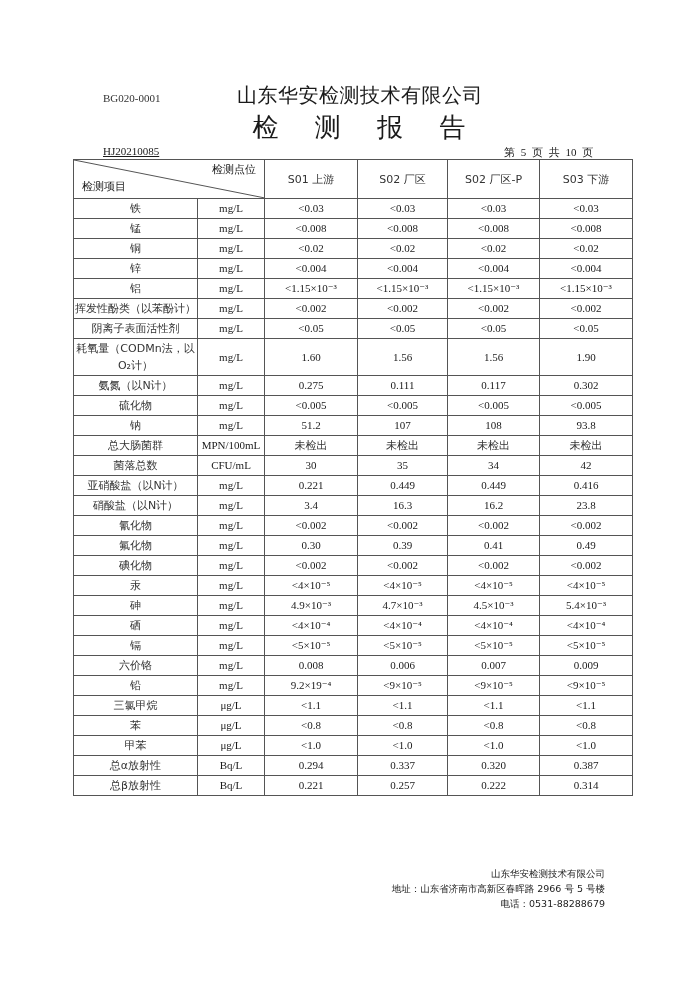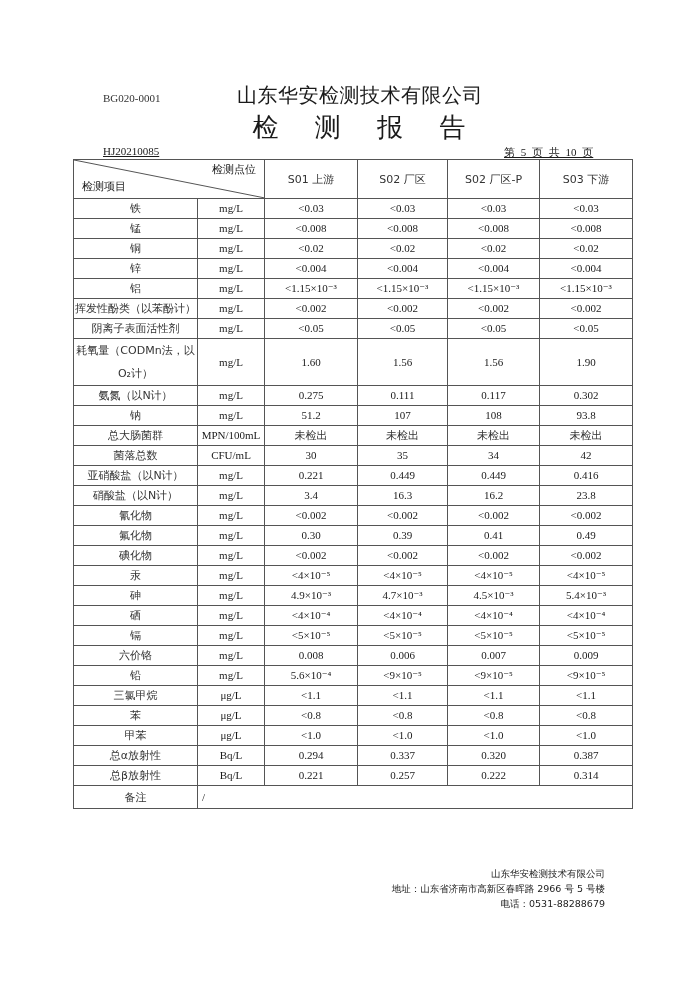--- a/index.html
+++ b/index.html
@@ -4,25 +4,25 @@
 <style>
   html, body { margin:0; padding:0; background:#fff; }
   body { width:700px; height:990px; position:relative; overflow:hidden;
          font-family: "Liberation Serif", "DejaVu Serif", serif; color:#1a1a1a; }
   .code { position:absolute; left:103px; top:92px; font-size:11px; color:#333; }
   .company { position:absolute; left:0; width:700px; top:82px; text-align:center;
              font-family:"DejaVu Sans", sans-serif; font-size:20px; letter-spacing:0.5px; padding-left:20px; box-sizing:border-box; }
   .title { position:absolute; left:0; width:700px; top:110px; text-align:center;
            font-family:"DejaVu Sans", sans-serif; font-size:26px; letter-spacing:14px; padding-left:32px; box-sizing:border-box; }
   .reportno { position:absolute; left:103px; top:145px; font-size:11px; text-decoration:underline;text-align:center; }
-  .pageinfo { position:absolute; left:504px; top:145px; font-size:11px; text-decoration:underline; word-spacing:3px; }
+  .pageinfo { position:absolute; left:504px; top:145px; font-size:11px; word-spacing:3px; }
   table { position:absolute; left:73px; top:159px; border-collapse:collapse; table-layout:fixed; width:559px; }
   td { border:1px solid #555; text-align:center; font-size:11px; padding:0; height:19px; line-height:13px; overflow:hidden; white-space:nowrap; }
   td.item { font-family:"DejaVu Sans", sans-serif; font-size:11px; color:#333; }
-  td.wrap { white-space:normal; line-height:23px; }
+  td.wrap { white-space:normal; line-height:17px; }
   tr.head td { height:38px; font-family:"DejaVu Sans", sans-serif; font-size:11px; }
   .diag { position:relative; height:38px; }
   .diag svg { position:absolute; left:0; top:0; }
   .diag .tr { position:absolute; right:8px; top:3px; }
   .diag .bl { position:absolute; left:8px; bottom:5px; }
   tr.tall td { height:36px; }
   table { border:1.5px solid #333; }
   .remark-val { text-align:left; padding-left:4px; }
   .footer { position:absolute; right:95px; top:866px; text-align:right; font-family:"DejaVu Sans", sans-serif; font-size:9.5px; line-height:15px; color:#222; }
 </style>
@@ -126,20 +126,28 @@
       </tr>
       <tr>
         <td class="item">氨氮（以N计）</td>
         <td>mg/L</td>
         <td>0.275</td>
         <td>0.111</td>
         <td>0.117</td>
         <td>0.302</td>
       </tr>
       <tr>
+        <td class="item">硫化物</td>
+        <td>mg/L</td>
+        <td>&lt;0.005</td>
+        <td>&lt;0.005</td>
+        <td>&lt;0.005</td>
+        <td>&lt;0.005</td>
+      </tr>
+      <tr>
         <td class="item">钠</td>
         <td>mg/L</td>
         <td>51.2</td>
         <td>107</td>
         <td>108</td>
         <td>93.8</td>
       </tr>
       <tr>
         <td class="item">总大肠菌群</td>
         <td>MPN/100mL</td>
@@ -232,21 +240,21 @@
         <td class="item">六价铬</td>
         <td>mg/L</td>
         <td>0.008</td>
         <td>0.006</td>
         <td>0.007</td>
         <td>0.009</td>
       </tr>
       <tr>
         <td class="item">铅</td>
         <td>mg/L</td>
-        <td>5.6×10⁻⁴</td>
+        <td>9.2×19⁻⁴</td>
         <td>&lt;9×10⁻⁵</td>
         <td>&lt;9×10⁻⁵</td>
         <td>&lt;9×10⁻⁵</td>
       </tr>
       <tr>
         <td class="item">三氯甲烷</td>
         <td>μg/L</td>
         <td>&lt;1.1</td>
         <td>&lt;1.1</td>
         <td>&lt;1.1</td>
@@ -276,24 +284,20 @@
         <td>0.320</td>
         <td>0.387</td>
       </tr>
       <tr>
         <td class="item">总β放射性</td>
         <td>Bq/L</td>
         <td>0.221</td>
         <td>0.257</td>
         <td>0.222</td>
         <td>0.314</td>
-      </tr>
-      <tr>
-        <td class="item" style="height: 22px;">备注</td>
-        <td colspan="5" class="remark-val">/</td>
       </tr>
     </tbody>
 </table>
 
 <div class="footer">
   <div>山东华安检测技术有限公司</div>
   <div>地址：山东省济南市高新区春晖路 2966 号 5 号楼</div>
   <div>电话：0531-88288679</div>
 </div>
 

